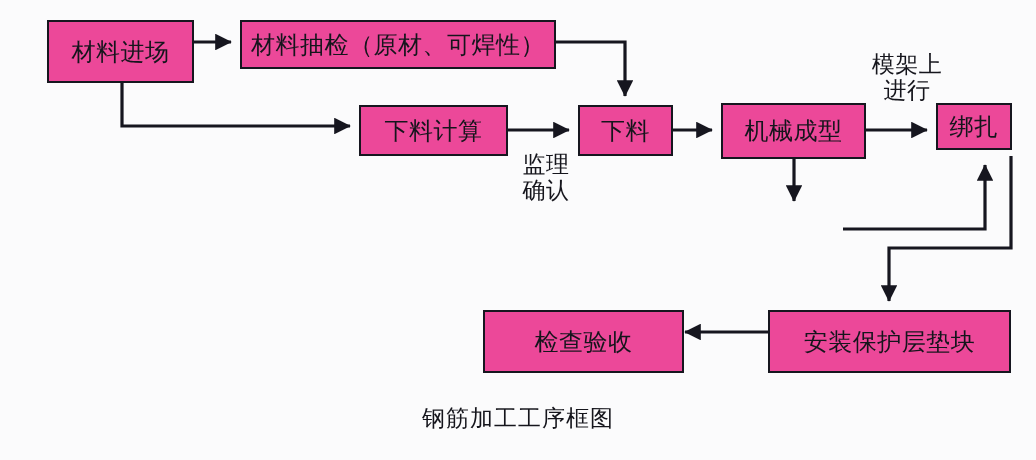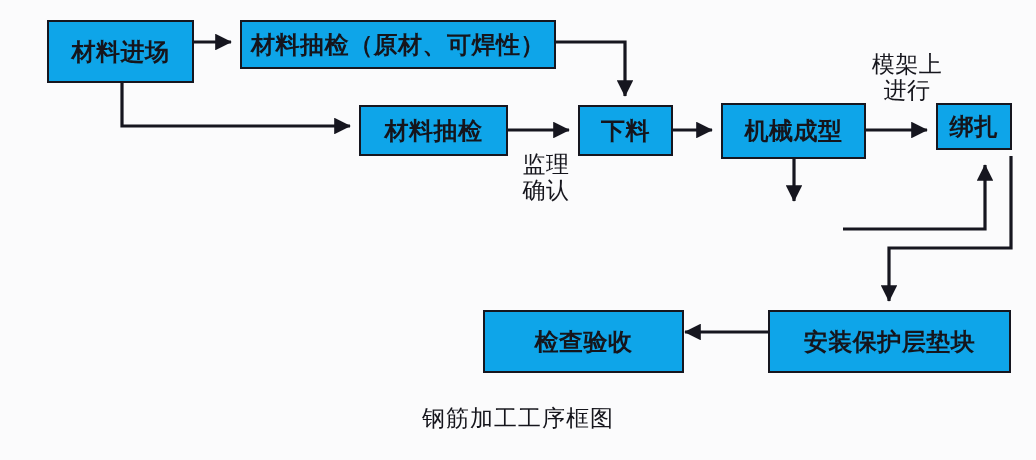--- a/index.html
+++ b/index.html
@@ -19,31 +19,30 @@
     position: absolute;
     left: 0;
     top: 0;
     width: 1036px;
     height: 460px;
     pointer-events: none;
   }
   .node {
     position: absolute;
     box-sizing: border-box;
-    background: #0ea5e9;
+    background: #ec4899;
     border: 2.5px solid #16161f;
     display: flex;
     align-items: center;
     justify-content: center;
     text-align: center;
     color: #15151c;
     letter-spacing: 0.5px;
     line-height: 1.15;
     z-index: 2;
-    font-weight: bold;
   }
   .node span {
     display: block;
     white-space: nowrap;
   }
   .edge-label {
     position: absolute;
     color: #15151c;
     text-align: center;
     line-height: 1.12;
@@ -113,21 +112,21 @@
 
   <div class="node" id="n-material-arrival">
     <span>材料进场</span>
   </div>
 
   <div class="node" id="n-material-sampling">
     <span>材料抽检（原材、可焊性）</span>
   </div>
 
   <div class="node" id="n-cut-calculation">
-    <span>材料抽检</span>
+    <span>下料计算</span>
   </div>
 
   <div class="node" id="n-cutting">
     <span>下料</span>
   </div>
 
   <div class="node" id="n-mechanical-forming">
     <span>机械成型</span>
   </div>
 

